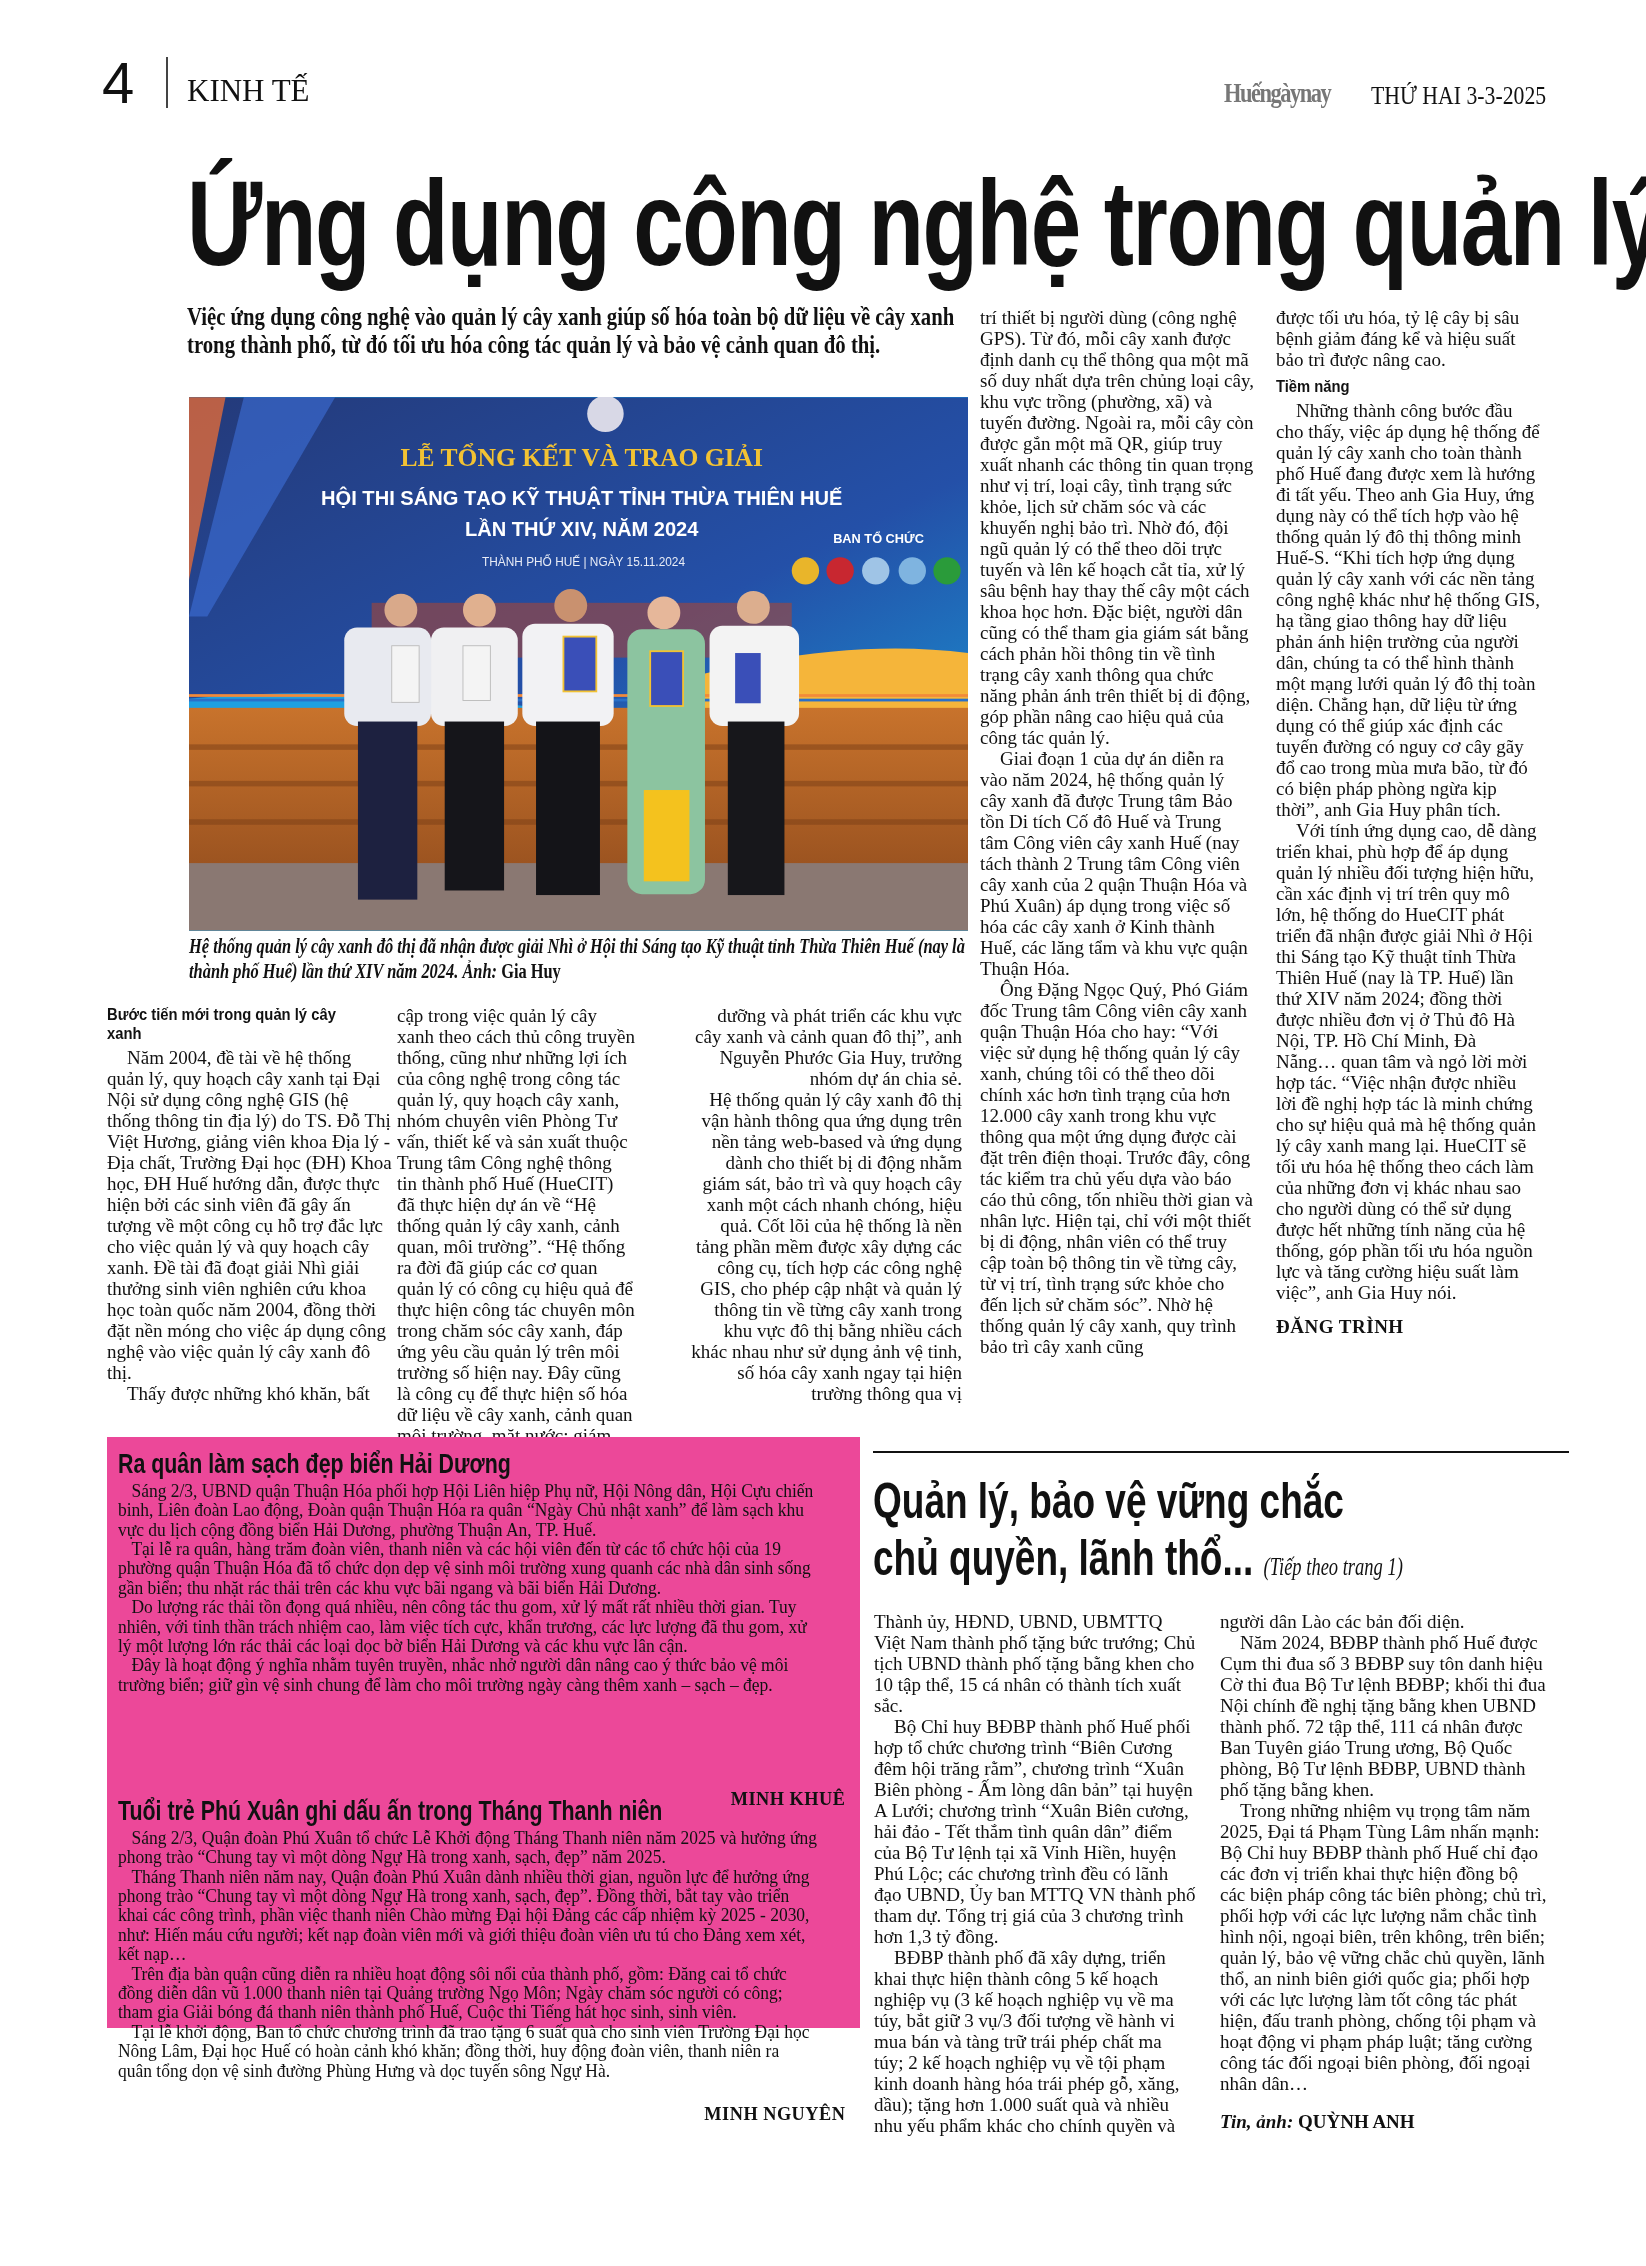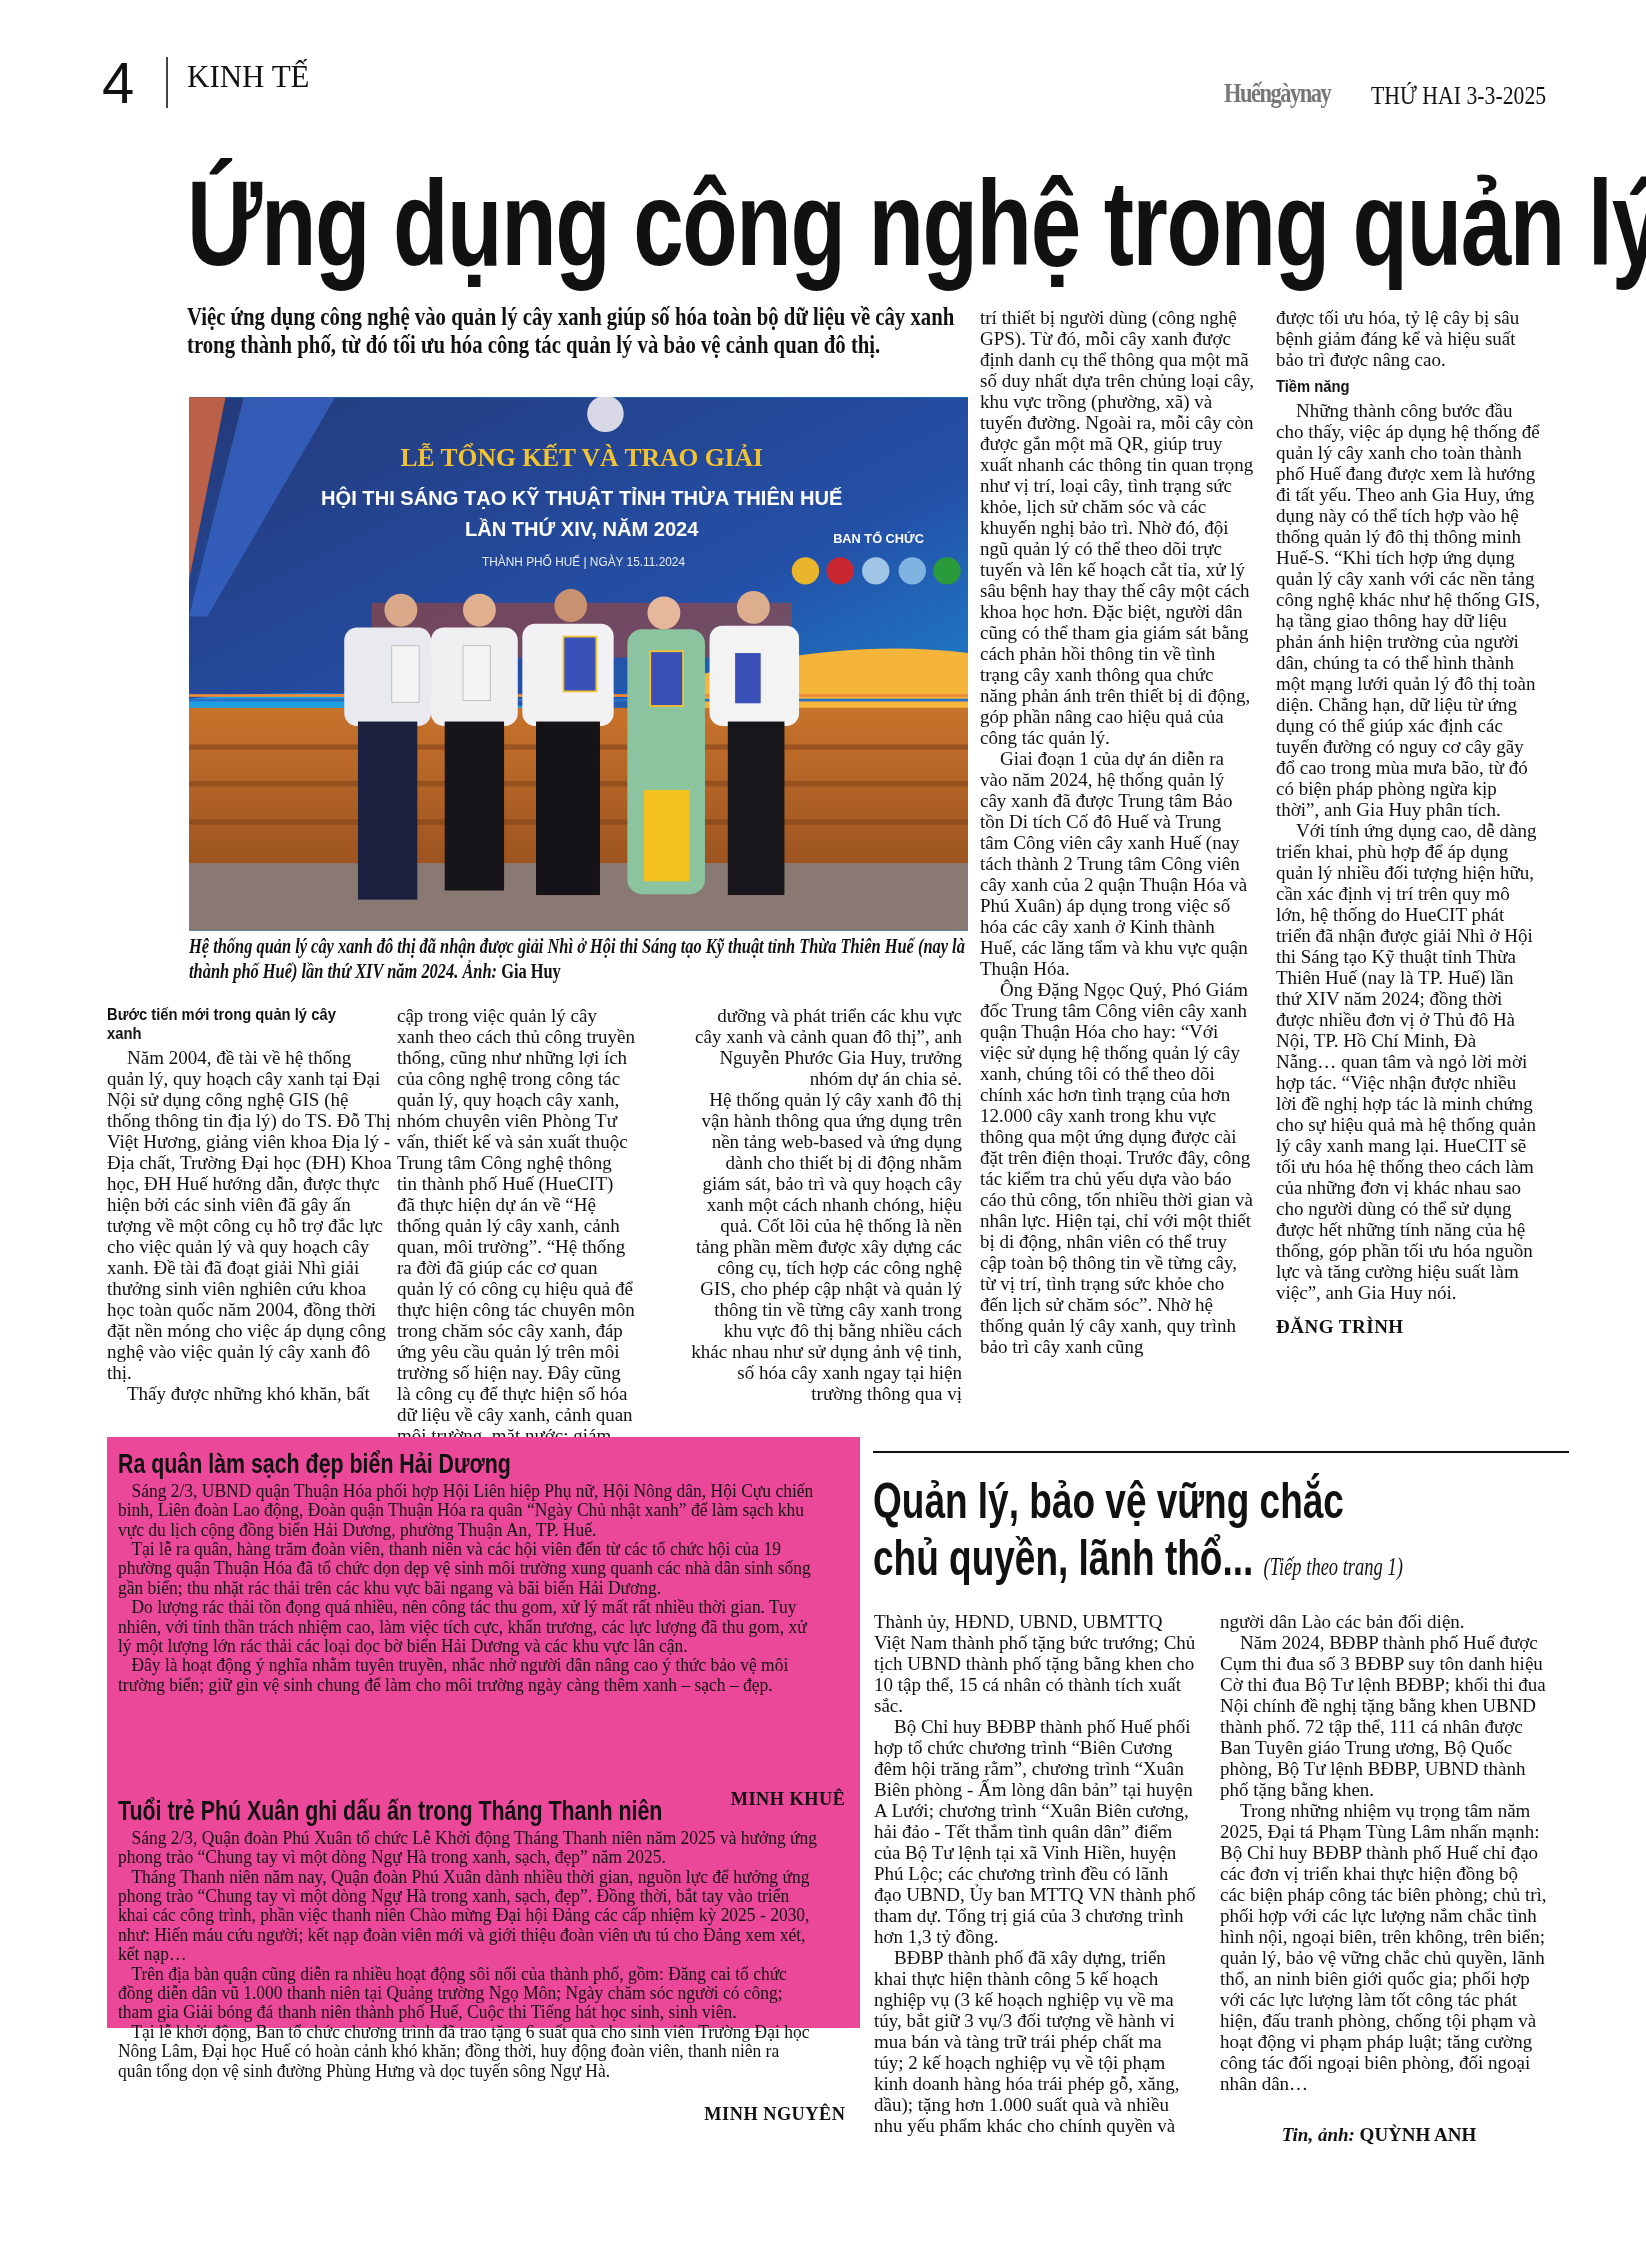--- a/index.html
+++ b/index.html
@@ -1,20 +1,20 @@
 <!DOCTYPE html>
 <html style="font-size:14.6px"><head>
 <meta charset="utf-8">
 <style>
   html,body{margin:0;padding:0;background:#fff;}
   body{width:1647px;height:2267px;position:relative;overflow:hidden;font-family:"Liberation Serif","DejaVu Serif",serif;color:#111;}
   .abs{position:absolute;}
   .page-num{left:102px;top:46px;font-family:"Liberation Sans",sans-serif;font-size:58px;line-height:73px;color:#111;}
   .hdr-sep{left:166px;top:57px;width:1.8px;height:51px;background:#444;}
-  .section{left:187px;top:58px;font-size:31px;line-height:37px;letter-spacing:0;}
+  .section{left:187px;top:72px;font-size:31px;line-height:37px;letter-spacing:0;}
   .masthead{left:1224px;top:75px;font-size:27.4px;line-height:37px;color:#777;font-weight:bold;letter-spacing:-1.8px;transform:scaleX(0.82);transform-origin:left top;}
   .dateline{left:1371px;top:79px;font-size:25.6px;line-height:33px;transform:scaleX(0.85);transform-origin:left top;white-space:nowrap;}
   .headline{left:187px;top:155px;width:1809px;font-family:"Liberation Sans",sans-serif;font-weight:bold;font-size:121px;line-height:137px;white-space:nowrap;transform:scaleX(0.75);transform-origin:left top;letter-spacing:-1.8px;}
   .lead{left:187px;top:303px;width:941px;font-weight:bold;font-size:25px;line-height:28px;transform:scaleX(0.83);transform-origin:left top;}
   .photo{left:189px;top:397px;width:779px;height:534px;overflow:hidden;background:#0ea5e9;}
   .caption{left:189px;top:934px;width:950px;font-style:italic;font-weight:bold;font-size:20px;line-height:25px;transform:scaleX(0.82);transform-origin:left top;}
   .col{font-size:19px;line-height:21px;text-align:left;}
   .col p{margin:0;text-indent:20px;}
   .col p.noind{text-indent:0;}
   .subhead{font-family:"Liberation Sans",sans-serif;font-weight:bold;font-size:17.4px;line-height:19px;transform:scaleX(0.85);transform-origin:left top;margin-bottom:3.7px;}
@@ -180,18 +180,18 @@
 
 <div class="abs col" style="left:874px;top:1611px;width:322px;">
   <p class="noind">Thành ủy, HĐND, UBND, UBMTTQ Việt Nam thành phố tặng bức trướng; Chủ tịch UBND thành phố tặng bằng khen cho 10 tập thể, 15 cá nhân có thành tích xuất sắc.</p>
   <p>Bộ Chỉ huy BĐBP thành phố Huế phối hợp tổ chức chương trình “Biên Cương đêm hội trăng rằm”, chương trình “Xuân Biên phòng - Ấm lòng dân bản” tại huyện A Lưới; chương trình “Xuân Biên cương, hải đảo - Tết thắm tình quân dân” điểm của Bộ Tư lệnh tại xã Vinh Hiền, huyện Phú Lộc; các chương trình đều có lãnh đạo UBND, Ủy ban MTTQ VN thành phố tham dự. Tổng trị giá của 3 chương trình hơn 1,3 tỷ đồng.</p>
   <p>BĐBP thành phố đã xây dựng, triển khai thực hiện thành công 5 kế hoạch nghiệp vụ (3 kế hoạch nghiệp vụ về ma túy, bắt giữ 3 vụ/3 đối tượng về hành vi mua bán và tàng trữ trái phép chất ma túy; 2 kế hoạch nghiệp vụ về tội phạm kinh doanh hàng hóa trái phép gỗ, xăng, dầu); tặng hơn 1.000 suất quà và nhiều nhu yếu phẩm khác cho chính quyền và</p>
 </div>
 <div class="abs col" style="left:1220px;top:1611px;width:327px;">
   <p class="noind">người dân Lào các bản đối diện.</p>
   <p>Năm 2024, BĐBP thành phố Huế được Cụm thi đua số 3 BĐBP suy tôn danh hiệu Cờ thi đua Bộ Tư lệnh BĐBP; khối thi đua Nội chính đề nghị tặng bằng khen UBND thành phố. 72 tập thể, 111 cá nhân được Ban Tuyên giáo Trung ương, Bộ Quốc phòng, Bộ Tư lệnh BĐBP, UBND thành phố tặng bằng khen.</p>
   <p>Trong những nhiệm vụ trọng tâm năm 2025, Đại tá Phạm Tùng Lâm nhấn mạnh: Bộ Chỉ huy BĐBP thành phố Huế chỉ đạo các đơn vị triển khai thực hiện đồng bộ các biện pháp công tác biên phòng; chủ trì, phối hợp với các lực lượng nắm chắc tình hình nội, ngoại biên, trên không, trên biển; quản lý, bảo vệ vững chắc chủ quyền, lãnh thổ, an ninh biên giới quốc gia; phối hợp với các lực lượng làm tốt công tác phát hiện, đấu tranh phòng, chống tội phạm và hoạt động vi phạm pháp luật; tăng cường công tác đối ngoại biên phòng, đối ngoại nhân dân…</p>
-  <div style="margin-top:30px;text-align:center;padding-right:9.1px;font-size:19px;">
+  <div style="margin-top:17px;text-align:left;padding-right:9.1px;font-size:19px;">
     <i style="font-weight:bold;">Tin, ảnh:</i>
     <b>QUỲNH ANH</b>
   </div>
 </div>
 
 
 </body></html>

